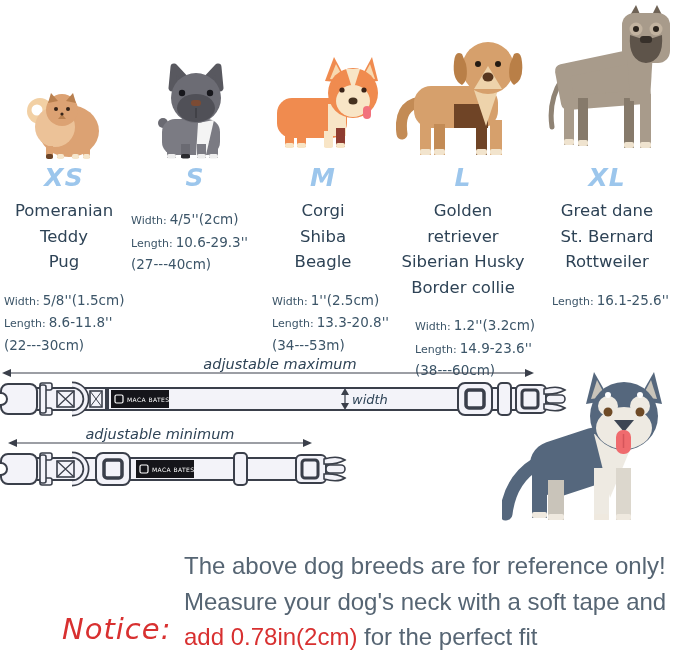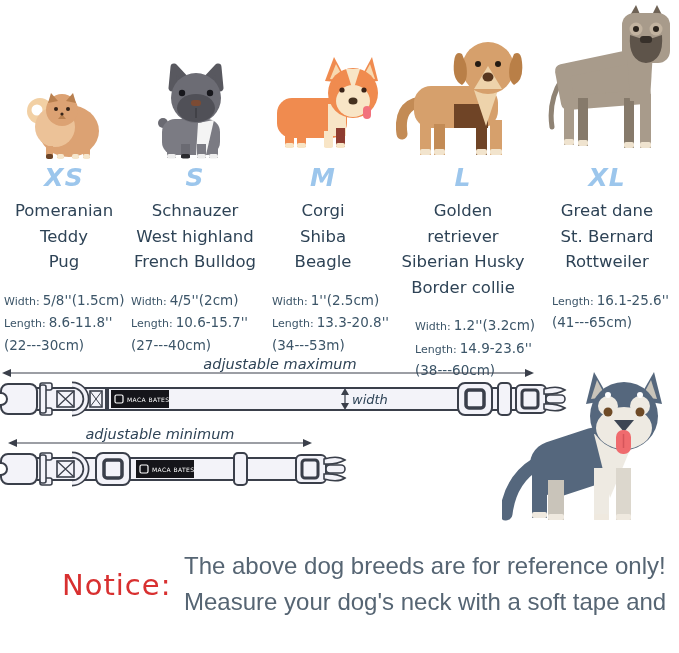--- a/index.html
+++ b/index.html
@@ -16,21 +16,21 @@
   .breed{font-size:16.5px;line-height:25.5px;color:var(--heading-text,#2e4356);}
   .specs{margin-top:15px;text-align:left;color:var(--spec-text,#3c5568);}
   .spec-line{font-size:13.5px;line-height:21.5px;white-space:nowrap;}
   .spec-key{font-size:11px;margin-right:3px;}
   .dog{position:absolute;}
   .collar-svg{position:absolute;left:0;}
   .dim-label{font-size:14.5px;font-style:italic;fill:var(--heading-text,#2e4356);}
   .width-label{font-size:13px;font-style:italic;fill:var(--heading-text,#2e4356);}
   .brand-text{font-size:6px;fill:#ffffff;letter-spacing:.4px;font-family:"DejaVu Sans",sans-serif;}
   .notice-heading{
-    position:absolute;left:62px;top:568px;font-size:29px;
+    position:absolute;left:62px;top:612px;font-size:29px;font-style:italic;
     color:var(--notice-red,#d83030);letter-spacing:1px;
   }
   .notice-line{position:absolute;left:184px;font-size:24px;color:var(--body-text,#566573);
     font-family:Liberation Sans, sans-serif;white-space:nowrap;}
   .red-frag{color:var(--notice-red,#d83030);}
 </style>
 </head>
 <body>
 
 <div id="stage">
@@ -167,28 +167,23 @@
     </div>
     <div class="specs" style="padding-left:4px;">
       <div class="spec-line"><span class="spec-key">Width:</span><span>5/8''(1.5cm)</span></div>
       <div class="spec-line"><span class="spec-key">Length:</span><span>8.6-11.8''</span></div>
       <div class="spec-line">(22---30cm)</div>
     </div>
   </div>
 
   <div class="col" style="left:128px;width:134px;">
     <div class="size-letter">S</div>
-    <div class="breeds">
-      <div class="breed">Schnauzer</div>
-      <div class="breed">West highland</div>
-      <div class="breed">French Bulldog</div>
-    </div>
     <div class="specs" style="padding-left:3px;">
       <div class="spec-line"><span class="spec-key">Width:</span><span>4/5''(2cm)</span></div>
-      <div class="spec-line"><span class="spec-key">Length:</span><span>10.6-15.7''</span></div>
+      <div class="spec-line"><span class="spec-key">Length:</span><span>10.6-29.3''</span></div>
       <div class="spec-line">(27---40cm)</div>
     </div>
   </div>
 
   <div class="col" style="left:258px;width:130px;">
     <div class="size-letter">M</div>
     <div class="breeds">
       <div class="breed">Corgi</div>
       <div class="breed">Shiba</div>
       <div class="breed">Beagle</div>
@@ -216,21 +211,20 @@
 
   <div class="col" style="left:536px;width:142px;">
     <div class="size-letter">XL</div>
     <div class="breeds">
       <div class="breed">Great dane</div>
       <div class="breed">St. Bernard</div>
       <div class="breed">Rottweiler</div>
     </div>
     <div class="specs" style="padding-left:16px;">
       <div class="spec-line"><span class="spec-key">Length:</span><span>16.1-25.6''</span></div>
-      <div class="spec-line">(41---65cm)</div>
     </div>
   </div>
 
   <svg class="collar-svg" style="top:357px;" width="679" height="72" viewBox="0 0 679 72">
     <line x1="4" y1="16" x2="532" y2="16" stroke="#3a3f4a" stroke-width="1.2"></line>
     <polygon points="2,16 11,12 11,20" fill="#3a3f4a"></polygon>
     <polygon points="534,16 525,12 525,20" fill="#3a3f4a"></polygon>
     <text x="280" y="12" text-anchor="middle" class="dim-label">adjustable maximum</text>
 
     <rect x="36" y="31" width="480" height="22" fill="#f3f3f9" stroke="#3a3f4a" stroke-width="2"></rect>
@@ -324,14 +318,15 @@
       <circle cx="138" cy="44" r="4.5" fill="#6e4a26"></circle>
       <polygon points="112,52 132,52 122,64" fill="#3d4654"></polygon>
       <rect x="114" y="62" width="15" height="24" rx="7" fill="#ef6b6e"></rect>
       <path d="M121.5,66 v14" stroke="#d5555b" stroke-width="1.5" fill="none"></path>
     </svg>
   </div>
 
   <div class="notice-heading">Notice:</div>
   <div class="notice-line" style="top:552px;">The above dog breeds are for reference only!</div>
   <div class="notice-line" style="top:588px;">Measure your dog's neck with a soft tape and</div>
+  <div class="notice-line" style="top:623px;"><span class="red-frag">add 0.78in(2cm)</span><span> for the perfect fit</span></div>
 
 </div>
 
 </body></html>

